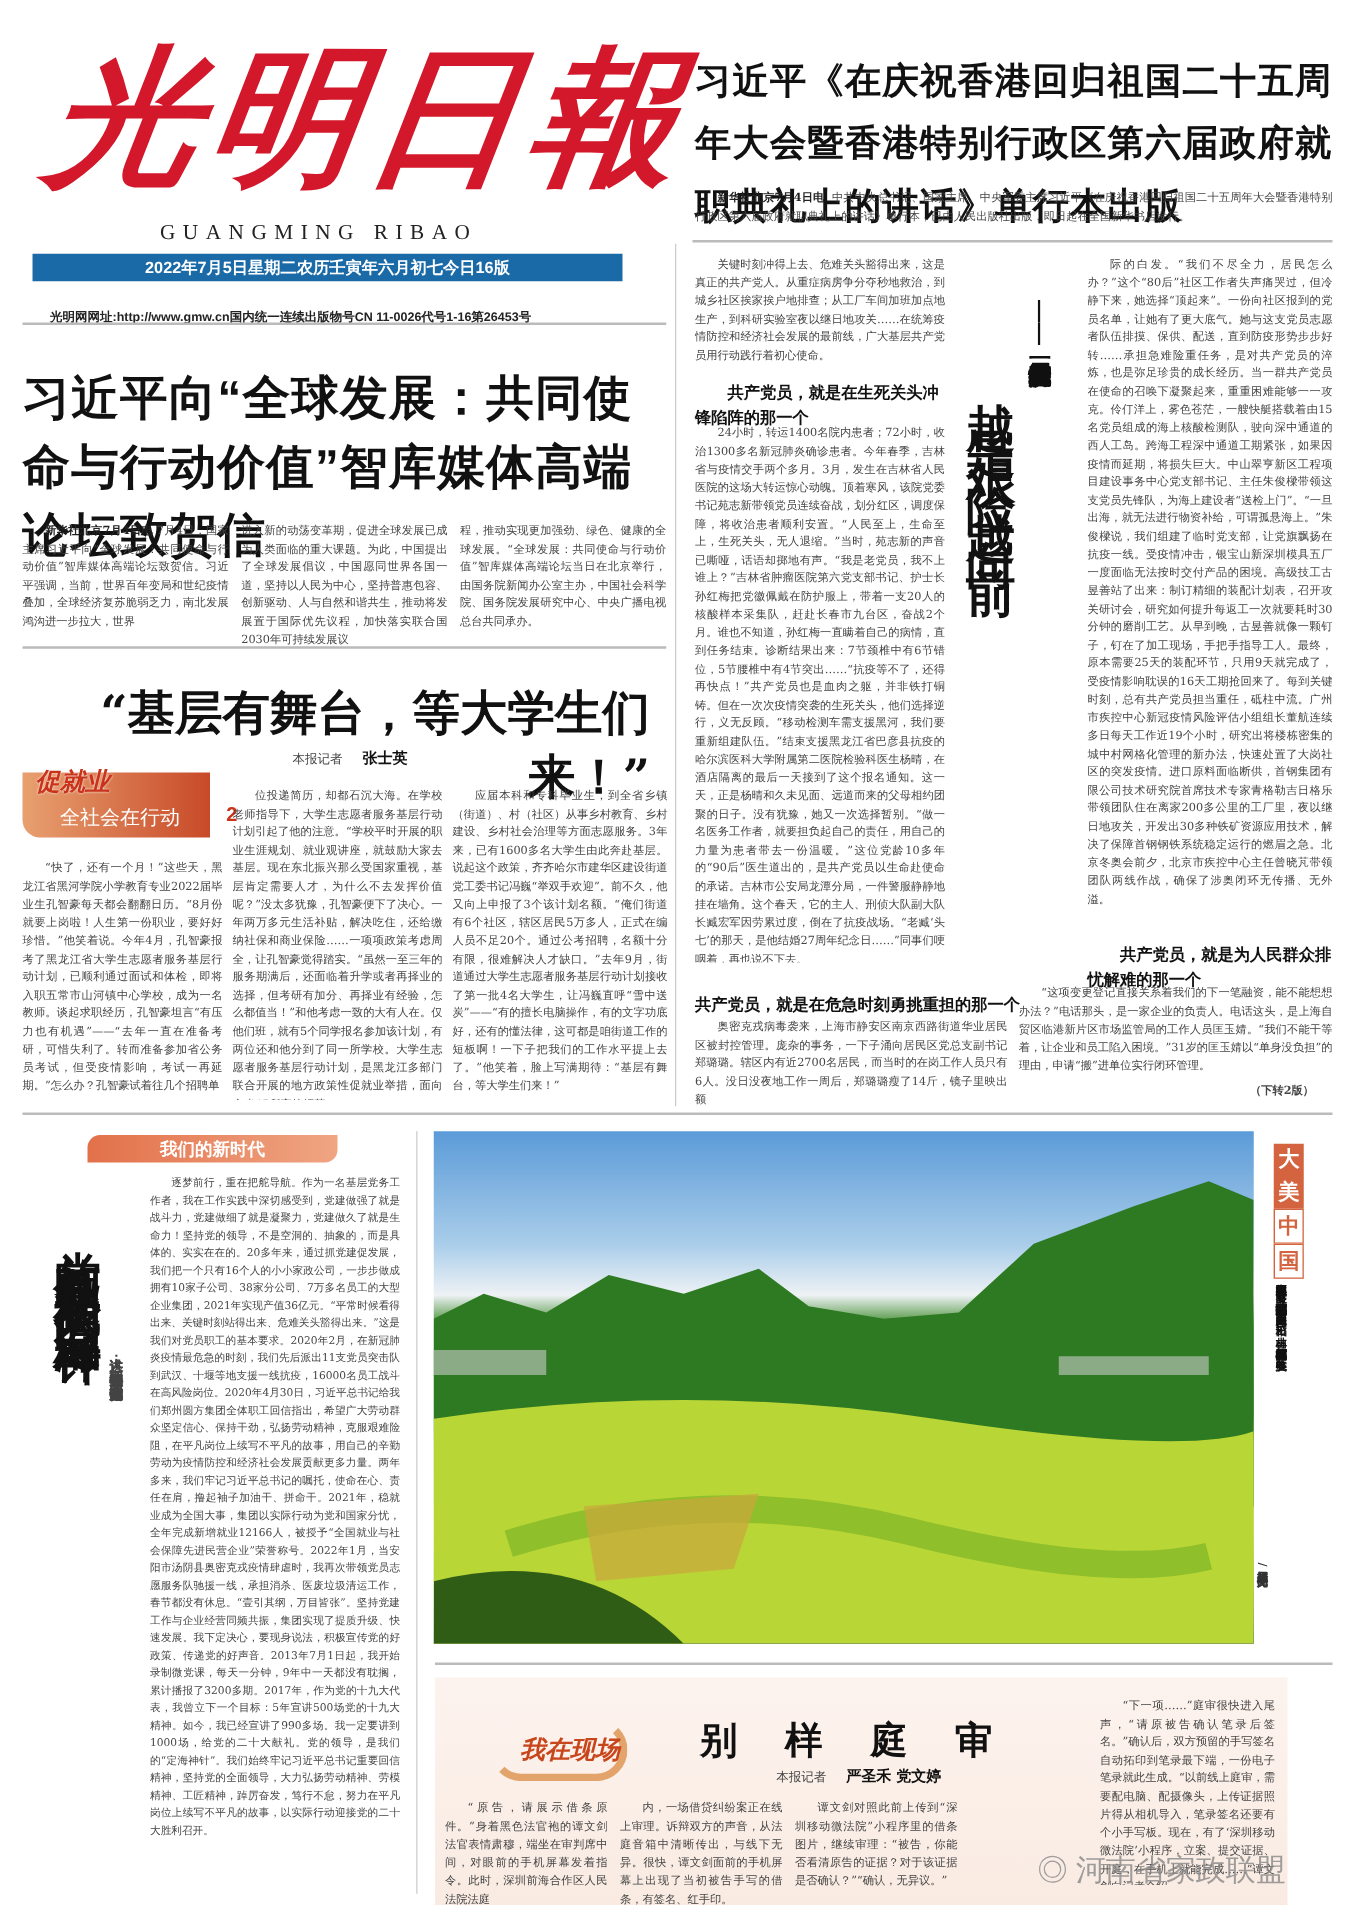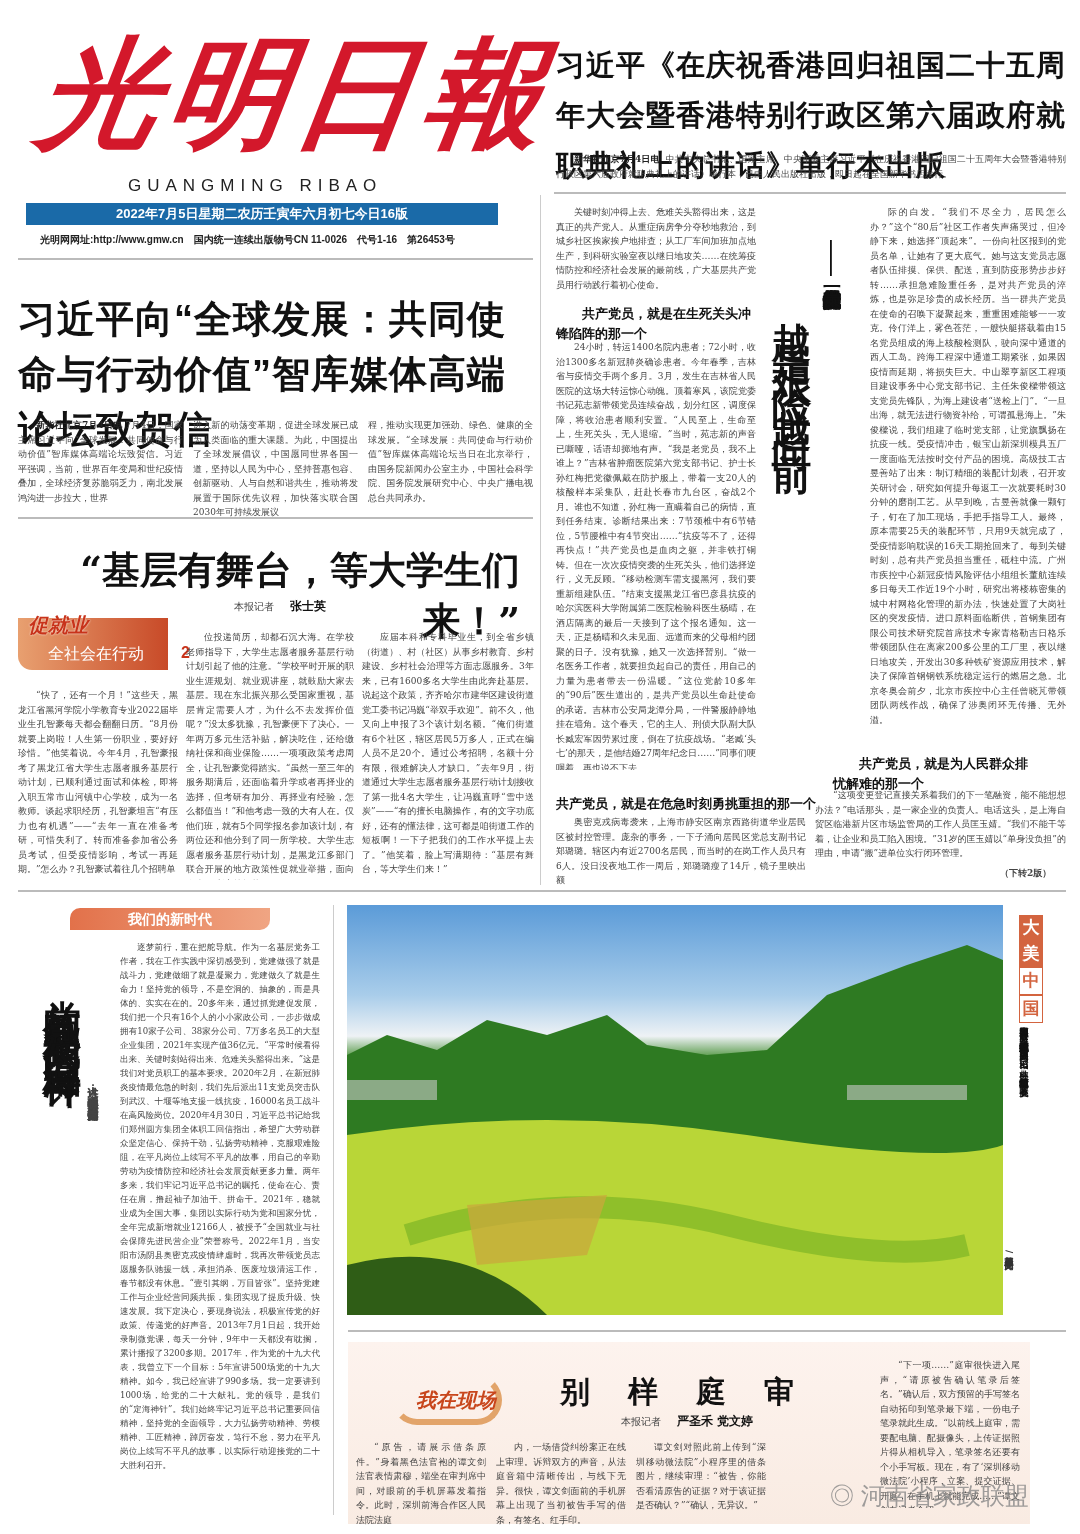--- a/index.html
+++ b/index.html
@@ -1,21 +1,21 @@
 <!DOCTYPE html>
 <html><head>
 <meta charset="utf-8">
 <style>
 *{box-sizing:border-box;margin:0;padding:0}
 body{width:1080px;height:1534px;background:#fff;font-family:"DejaVu Serif","Liberation Serif",serif;color:#222;position:relative;overflow:hidden}
 .abs{position:absolute}
 .masthead-logo{left:40px;top:20px;width:500px;height:150px;display:flex;justify-content:space-between;align-items:center;color:#d3182b;font-family:"DejaVu Serif",serif;font-size:120px;font-style:italic;font-weight:bold;letter-spacing:-4px;transform:skewX(-8deg)}
-.masthead-pinyin{left:128px;top:176px;font-family:Liberation Sans, sans-serif;font-size:17px;letter-spacing:6px;color:#222}
+.masthead-pinyin{left:128px;top:176px;font-family:Liberation Serif, serif;font-size:17px;letter-spacing:6px;color:#222}
 .datebar{left:26px;top:203px;width:472px;height:22px;background:#1a6aa8;color:#fff;font-family:"Liberation Sans",sans-serif;font-weight:bold;font-size:13px;display:flex;justify-content:center;gap:0;align-items:center}
-.pubinfo{left:40px;top:233px;font-family:"Liberation Sans",sans-serif;font-size:10px;font-weight:bold;color:#222;display:flex;gap:10px}
+.pubinfo{left:40px;top:247px;font-family:"Liberation Sans",sans-serif;font-size:10px;font-weight:bold;color:#222;display:flex;gap:0}
 .h-top{left:556px;top:40px;width:510px;font-family:"Liberation Sans",sans-serif;font-weight:bold;font-size:29px;line-height:50px;color:#111;letter-spacing:1px}
 .body-text{font-size:9px;line-height:14.5px;color:#444;text-align:justify}
 .body-text p{text-indent:2em}
 .lead{font-weight:bold;color:#222}
 .rule{height:2px;background:#bbb}
 .h-main{left:18px;top:292px;width:515px;font-family:"Liberation Sans",sans-serif;font-weight:bold;font-size:38px;line-height:55px;color:#111;letter-spacing:1px}
 .col3{display:flex;gap:10px}
 .col3>div{flex:1}
 .h-grass{left:40px;top:545px;width:480px;text-align:right;font-size:38px;font-weight:bold;color:#111;font-family:"DejaVu Serif",serif}
 .byline{font-size:10px;color:#444;text-align:center}
@@ -103,21 +103,21 @@
 <div class="abs body-text" style="left:556px;top:340px;width:200px;height:430px;overflow:hidden">
     <p>24小时，转运1400名院内患者；72小时，收治1300多名新冠肺炎确诊患者。今年春季，吉林省与疫情交手两个多月。3月，发生在吉林省人民医院的这场大转运惊心动魄。顶着寒风，该院党委书记苑志新带领党员连续奋战，划分红区，调度保障，将收治患者顺利安置。“人民至上，生命至上，生死关头，无人退缩。”当时，苑志新的声音已嘶哑，话语却掷地有声。“我是老党员，我不上谁上？”吉林省肿瘤医院第六党支部书记、护士长孙红梅把党徽佩戴在防护服上，带着一支20人的核酸样本采集队，赶赴长春市九台区，奋战2个月。谁也不知道，孙红梅一直瞒着自己的病情，直到任务结束。诊断结果出来：7节颈椎中有6节错位，5节腰椎中有4节突出……“抗疫等不了，还得再快点！”共产党员也是血肉之躯，并非铁打铜铸。但在一次次疫情突袭的生死关头，他们选择逆行，义无反顾。“移动检测车需支援黑河，我们要重新组建队伍。”结束支援黑龙江省巴彦县抗疫的哈尔滨医科大学附属第二医院检验科医生杨晴，在酒店隔离的最后一天接到了这个报名通知。这一天，正是杨晴和久未见面、远道而来的父母相约团聚的日子。没有犹豫，她又一次选择暂别。“做一名医务工作者，就要担负起自己的责任，用自己的力量为患者带去一份温暖。”这位党龄10多年的“90后”医生道出的，是共产党员以生命赴使命的承诺。吉林市公安局龙潭分局，一件警服静静地挂在墙角。这个春天，它的主人、刑侦大队副大队长臧宏军因劳累过度，倒在了抗疫战场。“老臧‘头七’的那天，是他结婚27周年纪念日……”同事们哽咽着，再也说不下去。</p>
   </div>
 
 <div class="abs vtitle" style="left:768px;top:290px;font-size:40px;line-height:48px;letter-spacing:22px;font-family:'DejaVu Serif',serif">越是艰险越向前</div>
 <div class="abs vtitle" style="left:820px;top:240px;font-size:18px;line-height:24px;font-family:'Liberation Sans',sans-serif">——记奋战在统筹疫情防控和经济社会发展一线的基层共产党员</div>
 
 <div class="abs body-text" style="left:870px;top:205px;width:196px;height:540px;overflow:hidden">
     <p>际的白发。“我们不尽全力，居民怎么办？”这个“80后”社区工作者失声痛哭过，但冷静下来，她选择“顶起来”。一份向社区报到的党员名单，让她有了更大底气。她与这支党员志愿者队伍排摸、保供、配送，直到防疫形势步步好转……承担急难险重任务，是对共产党员的淬炼，也是弥足珍贵的成长经历。当一群共产党员在使命的召唤下凝聚起来，重重困难能够一一攻克。伶仃洋上，雾色苍茫，一艘快艇搭载着由15名党员组成的海上核酸检测队，驶向深中通道的西人工岛。跨海工程深中通道工期紧张，如果因疫情而延期，将损失巨大。中山翠亨新区工程项目建设事务中心党支部书记、主任朱俊樑带领这支党员先锋队，为海上建设者“送检上门”。“一旦出海，就无法进行物资补给，可谓孤悬海上。”朱俊樑说，我们组建了临时党支部，让党旗飘扬在抗疫一线。受疫情冲击，银宝山新深圳模具五厂一度面临无法按时交付产品的困境。高级技工古昱善站了出来：制订精细的装配计划表，召开攻关研讨会，研究如何提升每返工一次就要耗时30分钟的磨削工艺。从早到晚，古昱善就像一颗钉子，钉在了加工现场，手把手指导工人。最终，原本需要25天的装配环节，只用9天就完成了，受疫情影响耽误的16天工期抢回来了。每到关键时刻，总有共产党员担当重任，砥柱中流。广州市疾控中心新冠疫情风险评估小组组长董航连续多日每天工作近19个小时，研究出将楼栋密集的城中村网格化管理的新办法，快速处置了大岗社区的突发疫情。进口原料面临断供，首钢集团有限公司技术研究院首席技术专家青格勒吉日格乐带领团队住在离家200多公里的工厂里，夜以继日地攻关，开发出30多种铁矿资源应用技术，解决了保障首钢钢铁系统稳定运行的燃眉之急。北京冬奥会前夕，北京市疾控中心主任曾晓芃带领团队两线作战，确保了涉奥闭环无传播、无外溢。</p>
   </div>
-<div class="abs subhead" style="left:833px;top:748px;width:196px;text-indent:2em">共产党员，就是为人民群众排忧解难的那一个</div>
+<div class="abs subhead" style="left:870px;top:748px;width:196px;text-indent:2em">共产党员，就是为人民群众排忧解难的那一个</div>
 
 <div class="abs subhead" style="left:556px;top:788px;width:300px">共产党员，就是在危急时刻勇挑重担的那一个</div>
 <div class="abs body-text" style="left:556px;top:815px;width:250px">
     <p>奥密克戎病毒袭来，上海市静安区南京西路街道华业居民区被封控管理。庞杂的事务，一下子涌向居民区党总支副书记郑璐璐。辖区内有近2700名居民，而当时的在岗工作人员只有6人。没日没夜地工作一周后，郑璐璐瘦了14斤，镜子里映出额</p>
   </div>
 <div class="abs body-text" style="left:815px;top:788px;width:251px">
     <p>“这项变更登记直接关系着我们的下一笔融资，能不能想想办法？”电话那头，是一家企业的负责人。电话这头，是上海自贸区临港新片区市场监管局的工作人员匡玉婧。“我们不能干等着，让企业和员工陷入困境。”31岁的匡玉婧以“单身没负担”的理由，申请“搬”进单位实行闭环管理。</p>
   </div>
 <div class="abs body-text" style="left:1000px;top:866px;font-weight:bold">（下转2版）</div>
 

